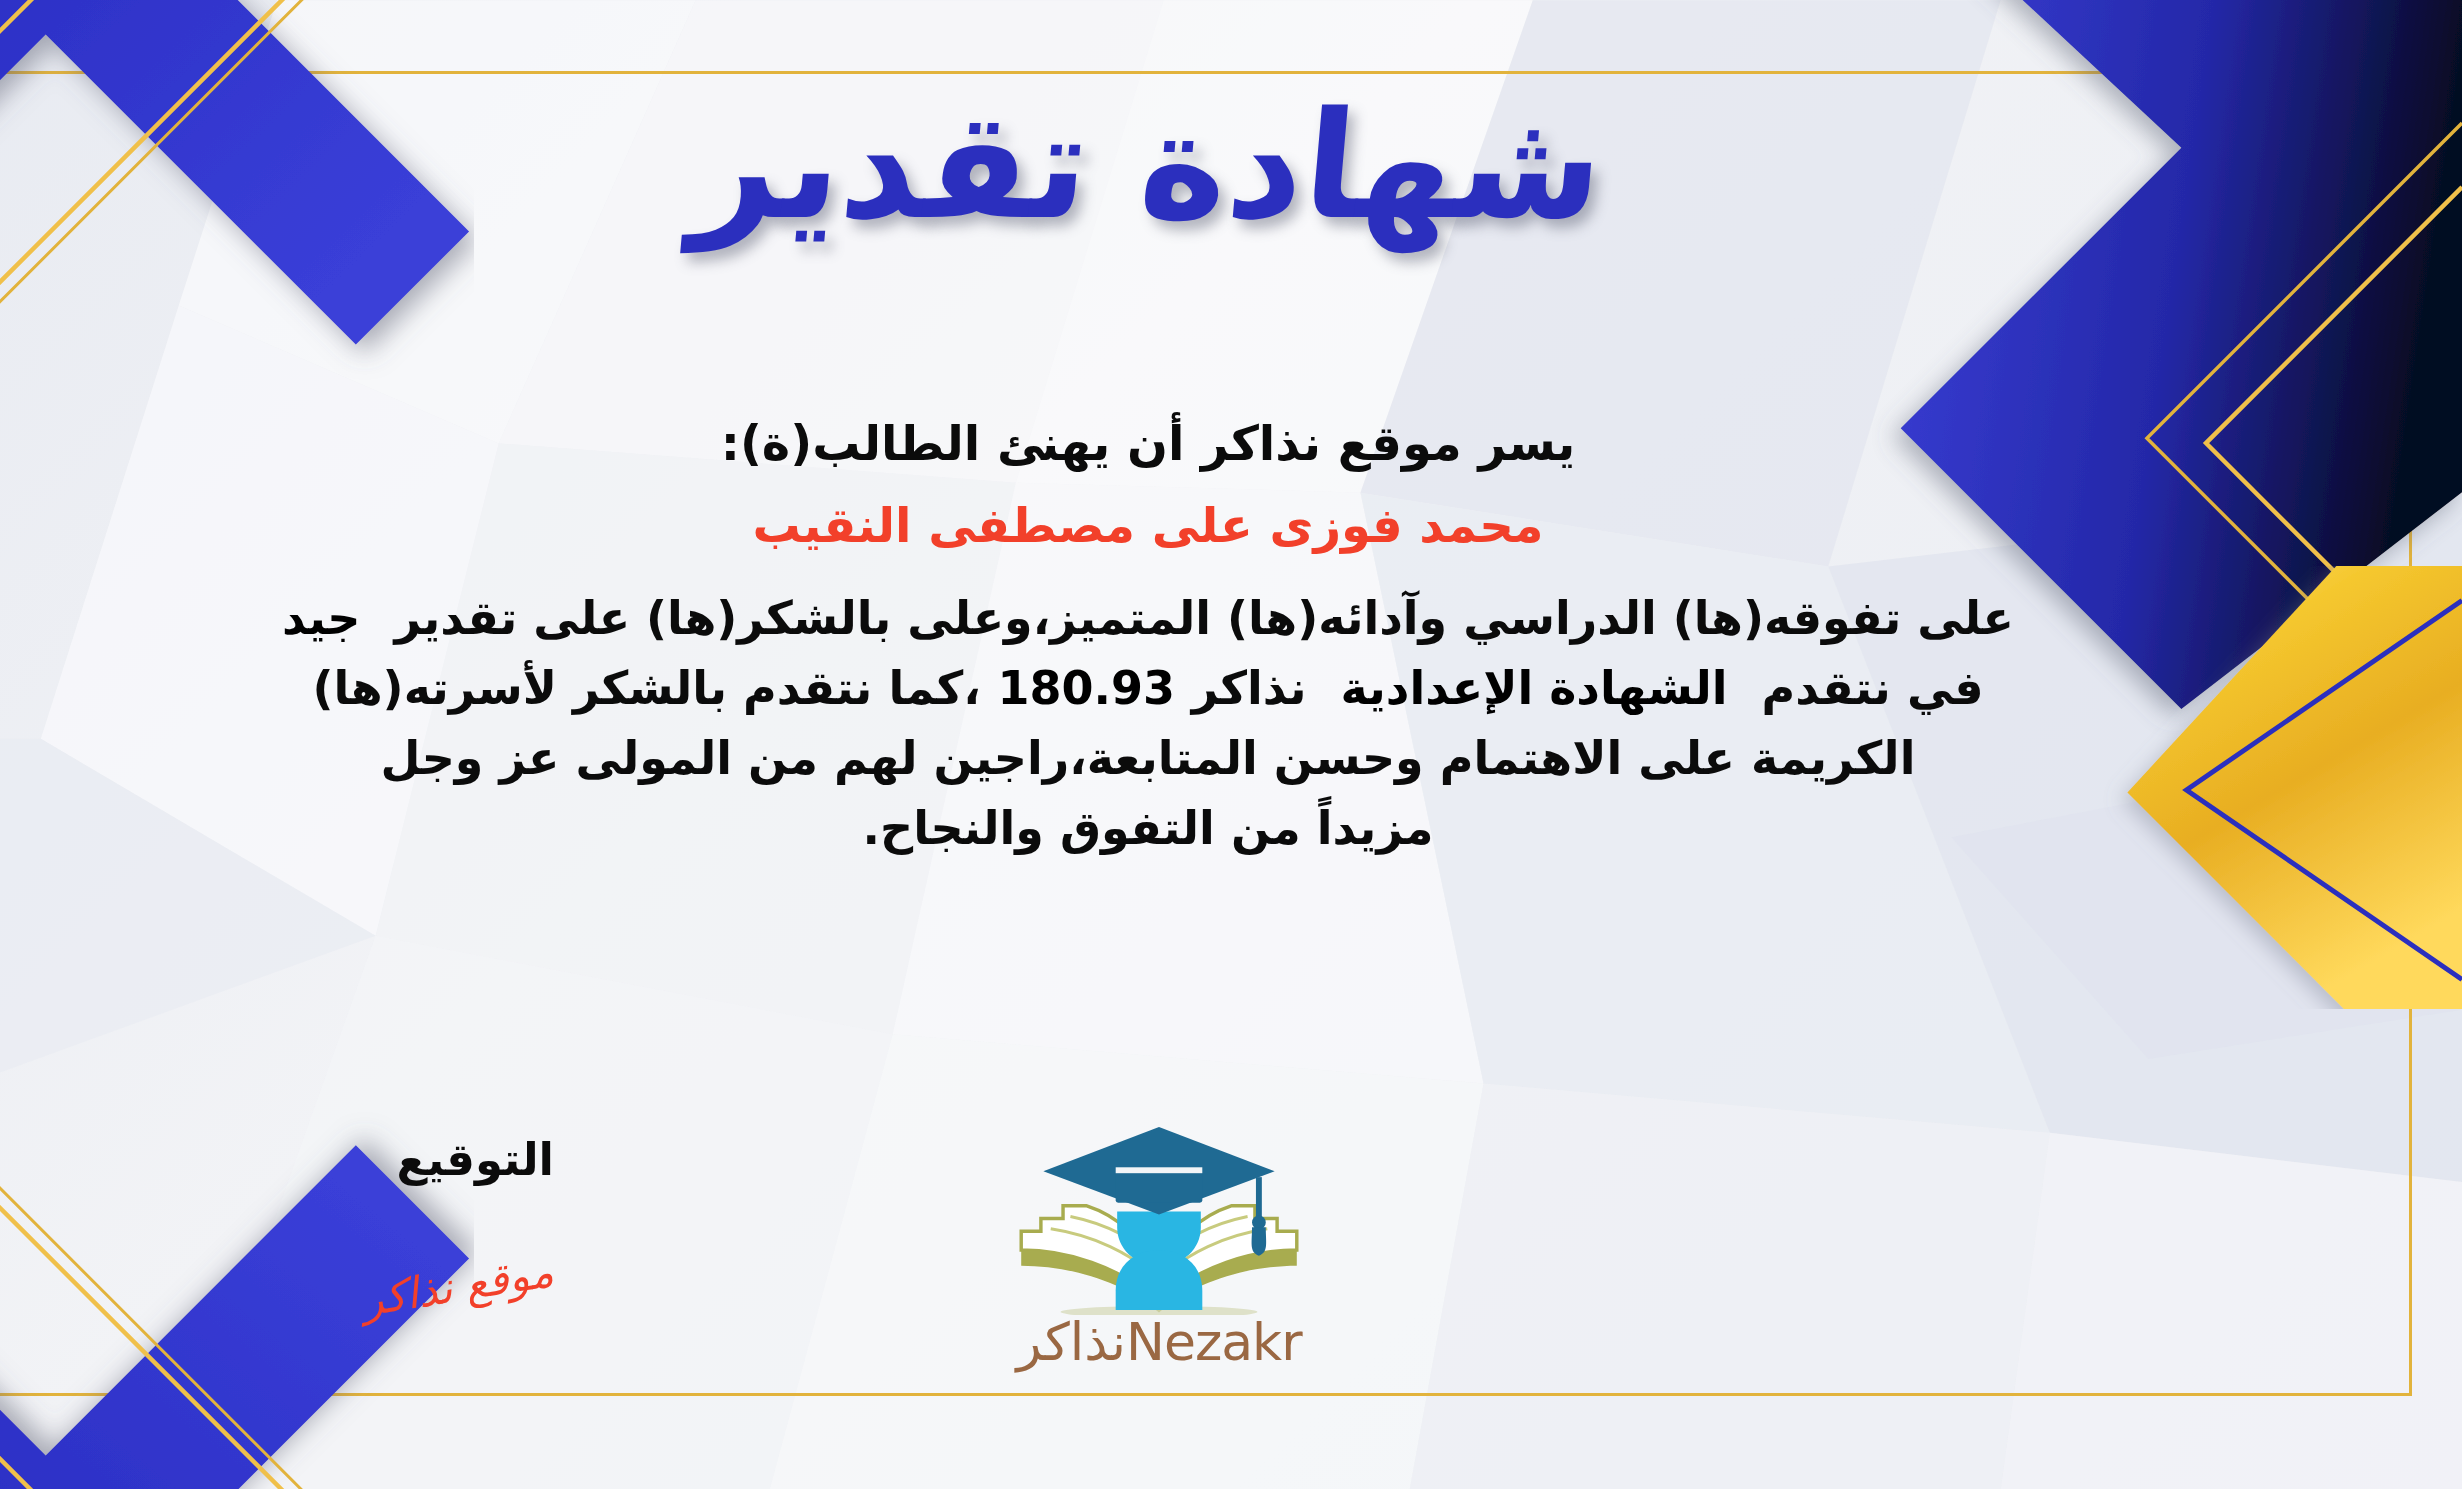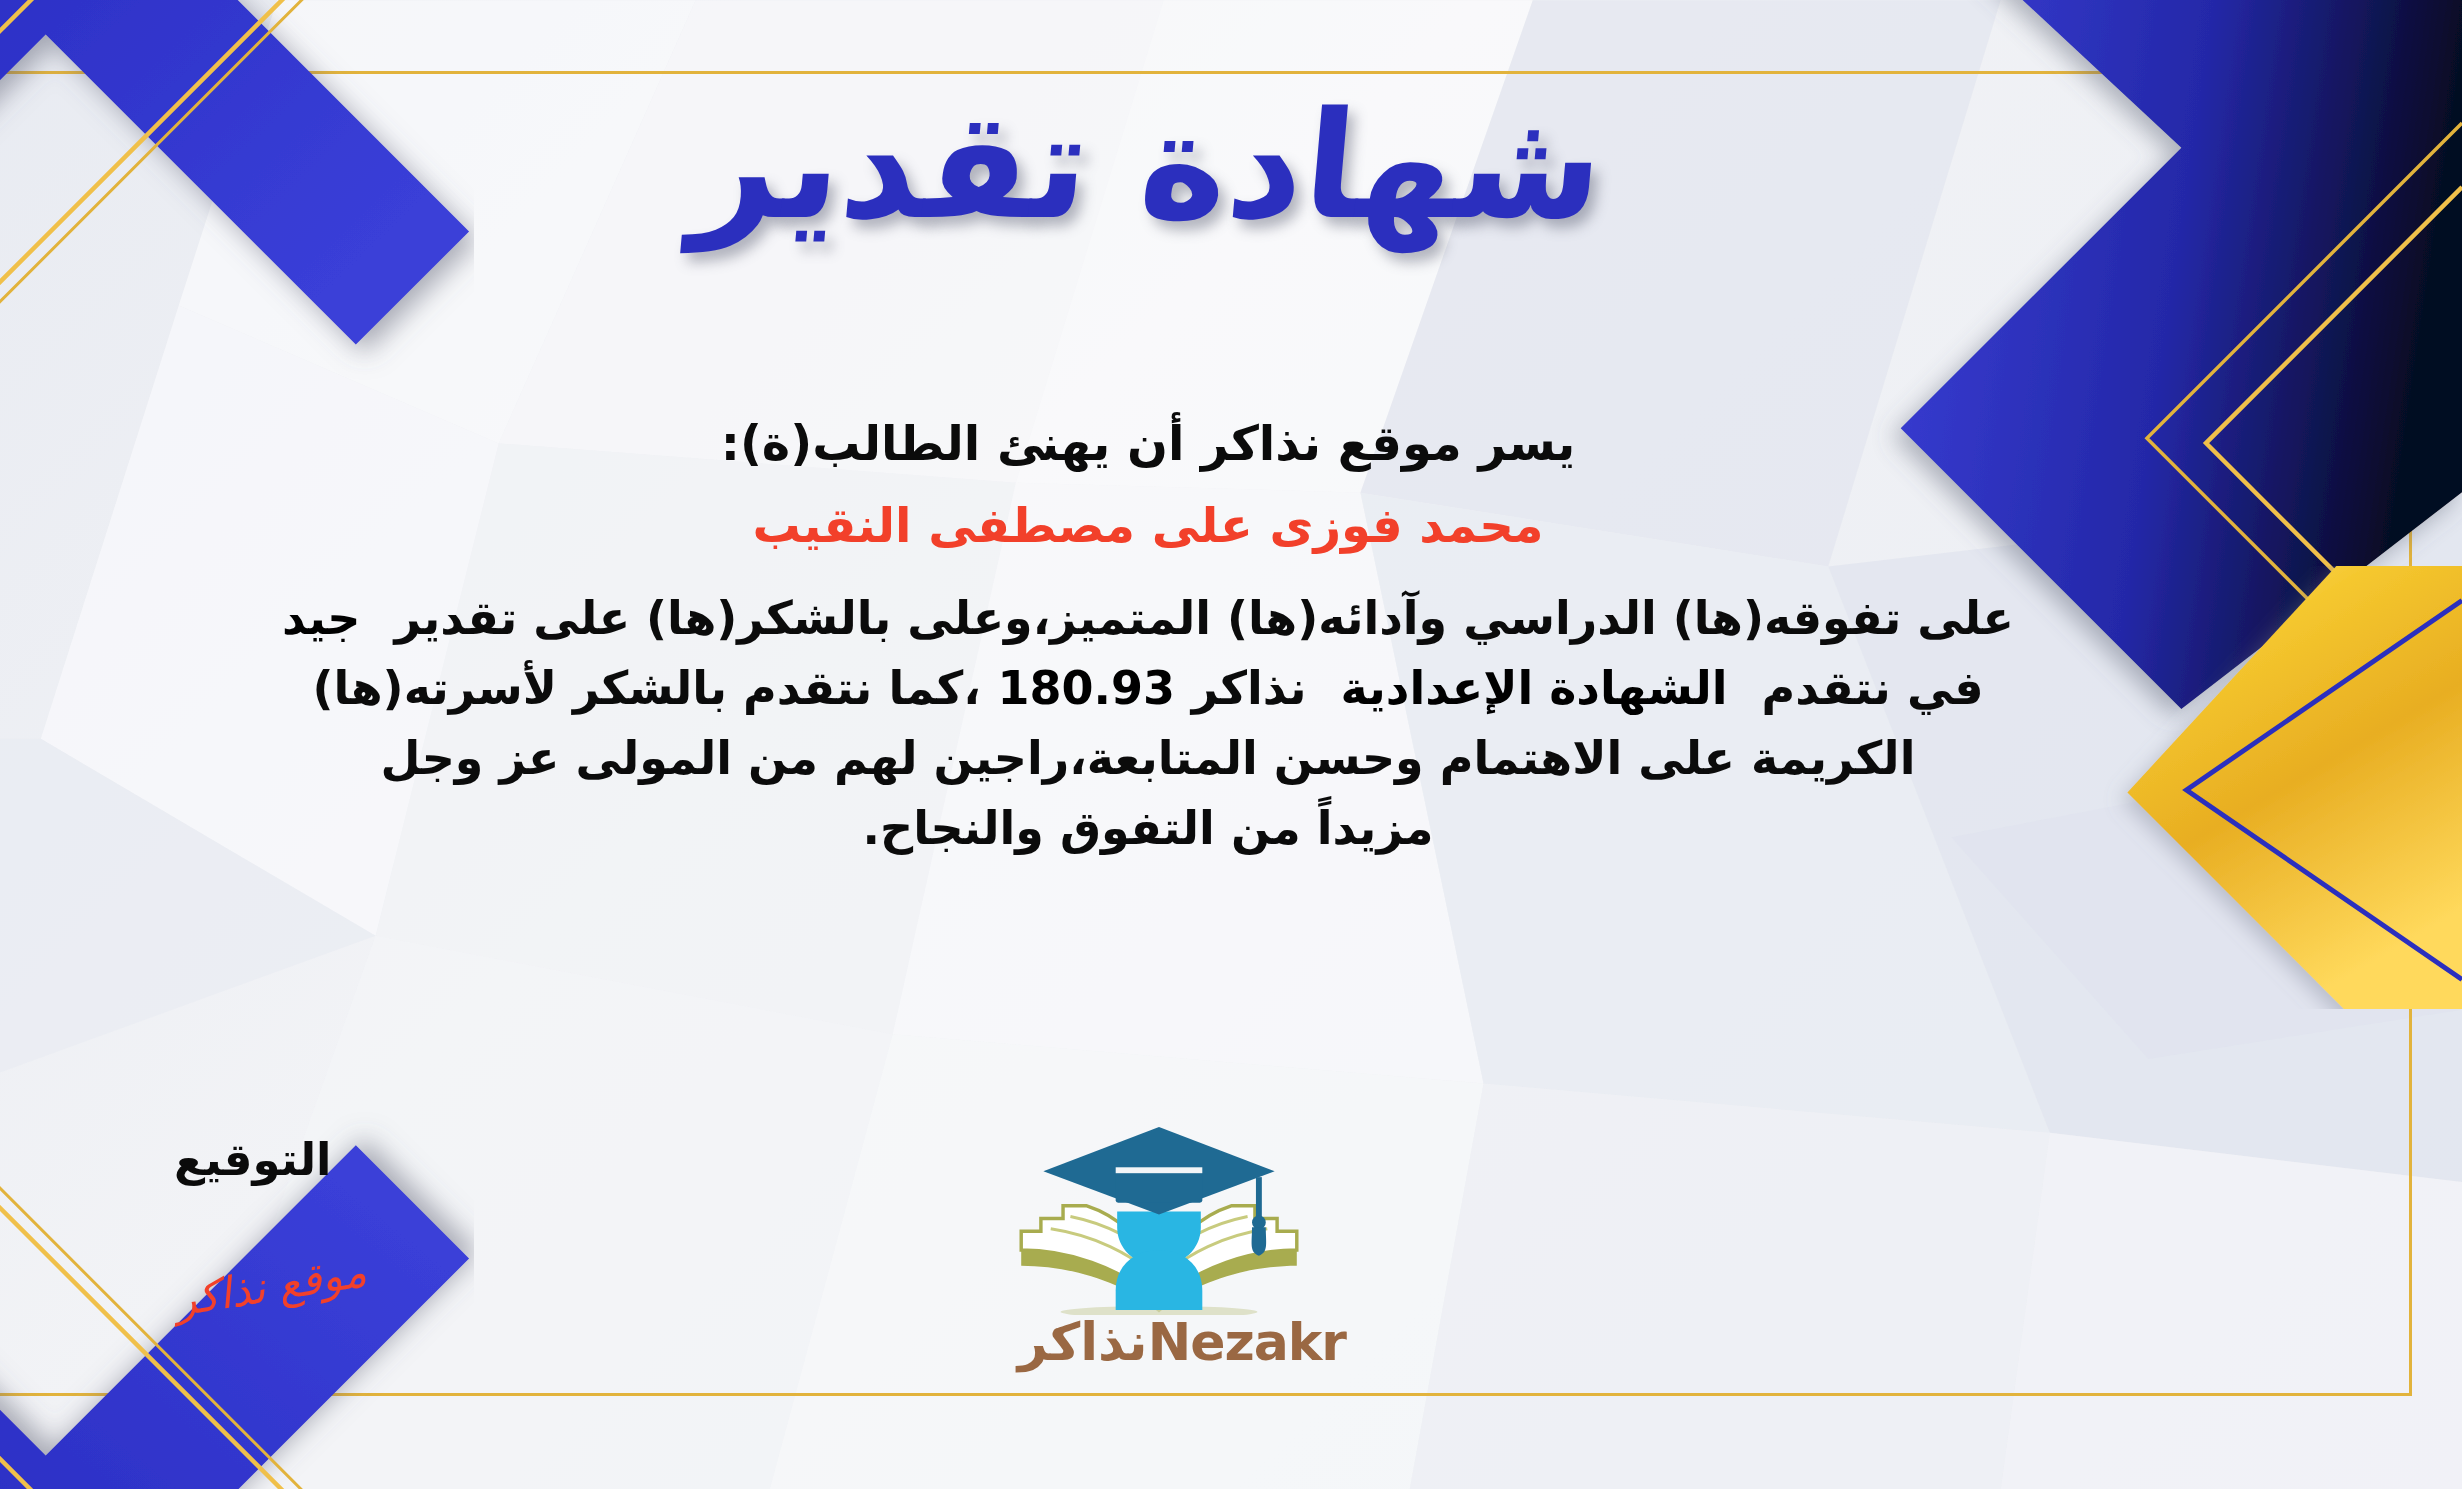--- a/index.html
+++ b/index.html
@@ -79,24 +79,24 @@
   }
   .para { font-size: 46px; font-weight: 700; line-height: 1.52; }
   .para-line { white-space: nowrap; }
   .hl { color: #000000; }
   .gap-l { display: inline-block; width: 34px; }
   .gap-s { display: inline-block; width: 16.7px; }
 
   
   .sig-block {
     position: absolute;
-    left: 340px;
+    left: 356px;
     top: 1133px;
     width: 364px;
-    text-align: left;
+    text-align: right;
   }
   .sig-label {
     font-size: 45px;
     font-weight: 700;
     color: #0B0B0B;
     line-height: 1.2;
   }
   .sig-script {
     margin-top: 74px;
     font-family: "DejaVu Serif", "Liberation Serif", serif;
@@ -113,26 +113,25 @@
     position: absolute;
     left: 1138px;
     top: 1118px;
     width: 374px;
     text-align: center;
   }
   .logo-mark { width: 374px; height: 197px; display: block; }
   .logo-text {
     margin-top: -3px;
     font-size: 52px;
-    font-weight: 700;
+    font-weight: 400;
     color: #9A6843;
     font-family: "DejaVu Sans", "Liberation Sans", sans-serif;
     letter-spacing: -1px;
     white-space: nowrap;
-    text-align: right;
   }
 </style>
 </head>
 <body>
 
 <div id="stage">
 
   <div class="bg-base"></div>
 
   <svg class="facet" width="2628" height="1490" viewBox="0 0 5337 3025" style="left:0;top:0;">

